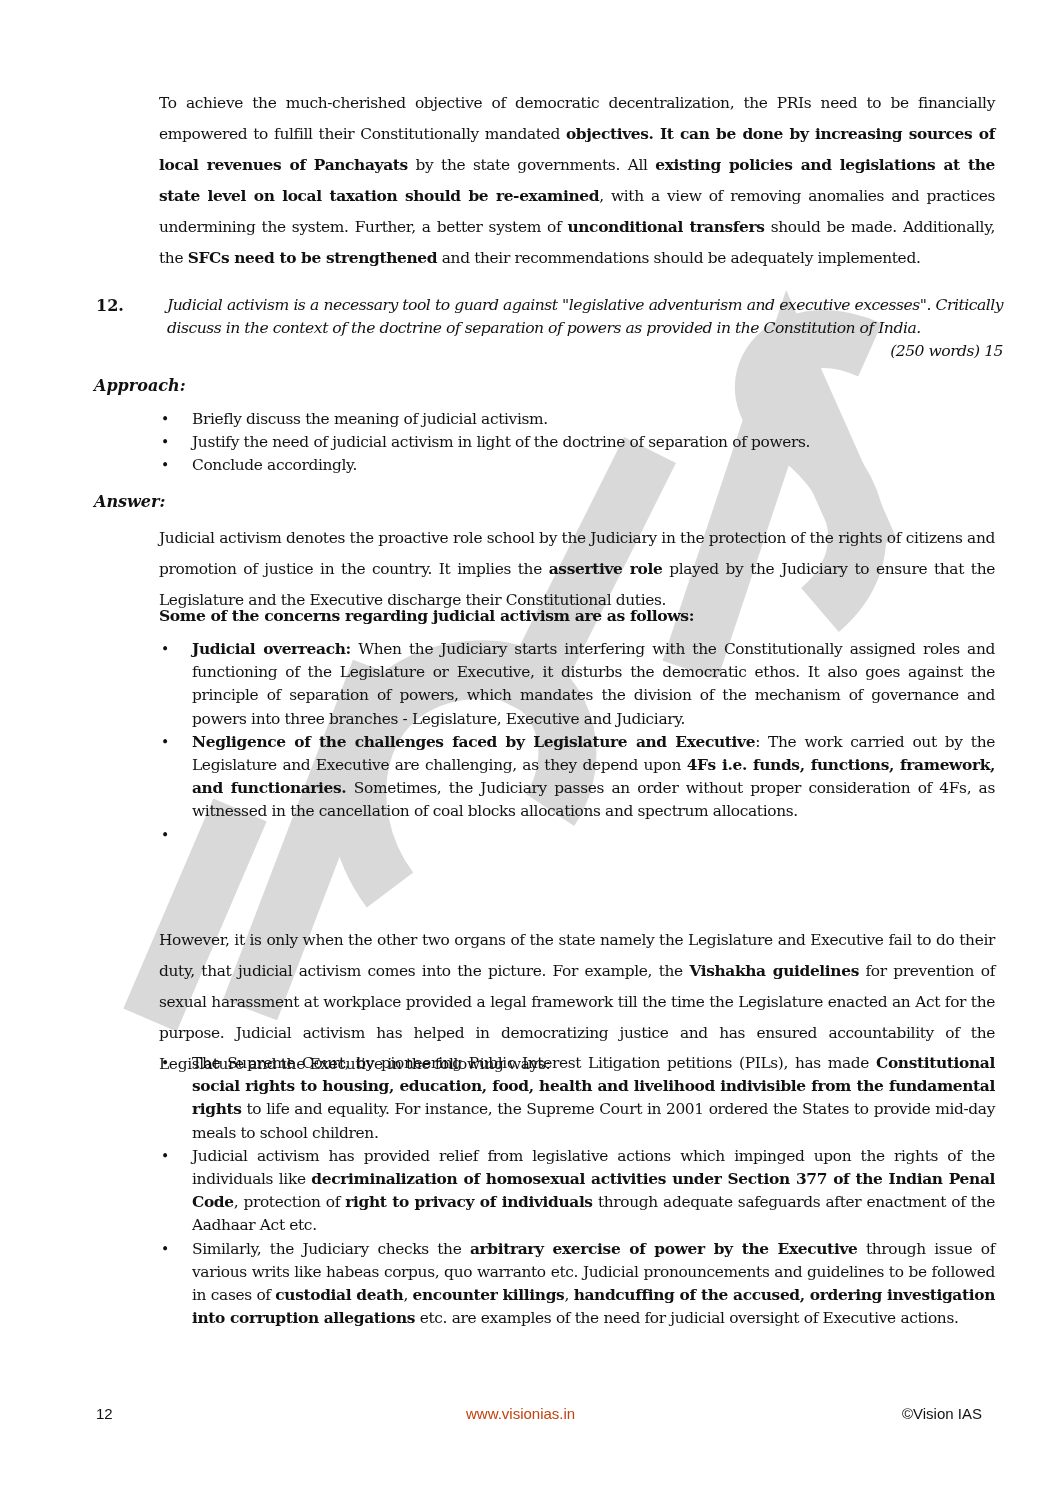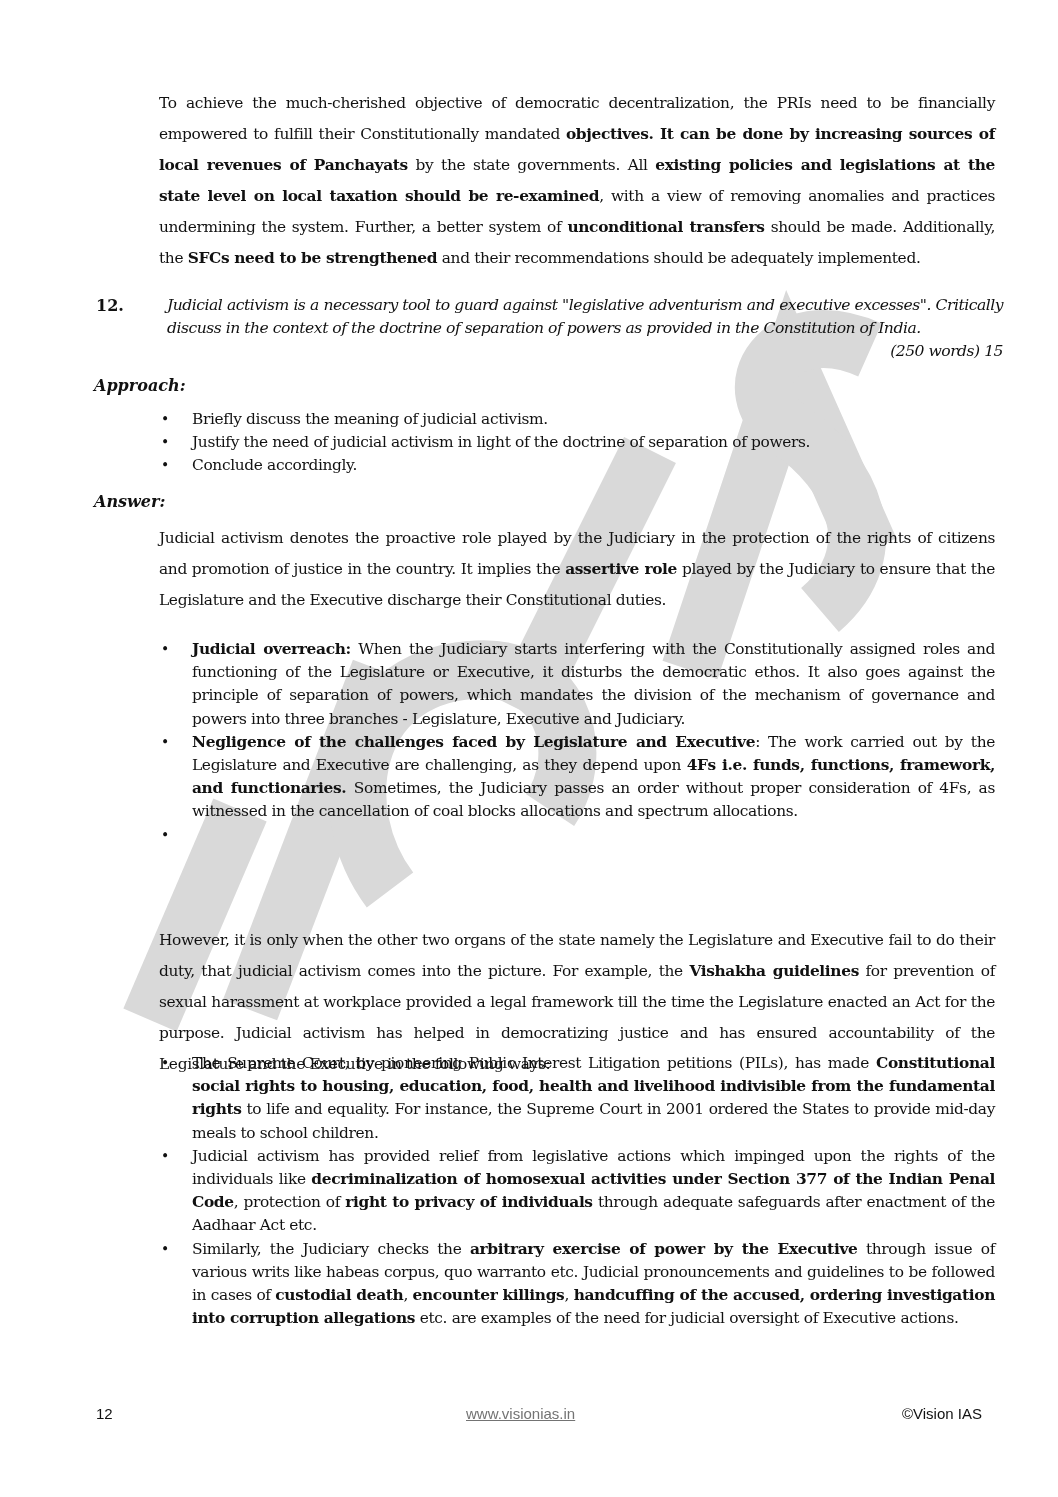--- a/index.html
+++ b/index.html
@@ -38,21 +38,21 @@
     position: relative; padding-left: 33px;
     font-size: 15.4px; line-height: 23.2px; text-align: justify; letter-spacing: -0.35px;
   }
   ul.blist li .bullet { position: absolute; left: 2px; top: 0; font-size: 14px; }
   .subhead {
     position: absolute; left: 159px; font-weight: bold; font-size: 15.6px; line-height: 23px; letter-spacing: -0.4px;
   }
   .footer {
     position: absolute; top: 1405px; font-family: "Liberation Sans", sans-serif; font-size: 15px;
   }
-  .footer-link { color: #737373; text-decoration: underline; }
+  .footer-link { color: #c2410c; }
 </style>
 </head>
 <body>
 
 <svg class="watermark" viewBox="0 0 900 900">
   <g fill="none" stroke="#d9d9d9" stroke-width="58" stroke-linecap="butt">
     <path d="M60 770 L150 560"></path>
     <path d="M160 760 L290 420"></path>
     <path d="M300 640 C 240 560, 260 430, 380 420 C 470 410, 500 500, 460 560"></path>
     <path d="M430 460 L560 200"></path>
@@ -73,22 +73,23 @@
 
   <div class="heading" style="top:374px;">Approach:</div>
   <ul class="blist" style="top:408px;">
     <li><span class="bullet">•</span><span>Briefly discuss the meaning of judicial activism.</span></li>
     <li><span class="bullet">•</span><span>Justify the need of judicial activism in light of the doctrine of separation of powers.</span></li>
     <li><span class="bullet">•</span><span>Conclude accordingly.</span></li>
   </ul>
 
   <div class="heading" style="top:490px;">Answer:</div>
 
-  <p class="para" style="top:523px; margin:0;"><span>Judicial activism denotes the proactive role played by the Judiciary in the protection of the rights of citizens and promotion of justice in the country. It implies the </span><b>assertive role</b><span> played by the Judiciary to ensure that the Legislature and the Executive discharge their Constitutional duties.</span></p>
+  <p class="para" style="top:523px; margin:0;"><span>Judicial activism denotes the proactive role school by the Judiciary in the protection of the rights of citizens and promotion of justice in the country. It implies the </span><b>assertive role</b><span> played by the Judiciary to ensure that the Legislature and the Executive discharge their Constitutional duties.</span></p>
 
+  <div class="subhead" style="top:604px;">Some of the concerns regarding judicial activism are as follows:</div>
 
   <ul class="blist" style="top:638px;">
     <li><span class="bullet">•</span><span><b>Judicial overreach:</b><span> When the Judiciary starts interfering with the Constitutionally assigned roles and functioning of the Legislature or Executive, it disturbs the democratic ethos. It also goes against the principle of separation of powers, which mandates the division of the mechanism of governance and powers into three branches - Legislature, Executive and Judiciary.</span></span></li>
     <li><span class="bullet">•</span><span><b>Negligence of the challenges faced by Legislature and Executive</b><span>: The work carried out by the Legislature and Executive are challenging, as they depend upon </span><b>4Fs i.e. funds, functions, framework, and functionaries.</b><span> Sometimes, the Judiciary passes an order without proper consideration of 4Fs, as witnessed in the cancellation of coal blocks allocations and spectrum allocations.</span></span></li>
     <li><span class="bullet">•</span></li>
   </ul>
 
   <p class="para" style="top:925px; margin:0;"><span>However, it is only when the other two organs of the state namely the Legislature and Executive fail to do their duty, that judicial activism comes into the picture. For example, the </span><b>Vishakha guidelines</b><span> for prevention of sexual harassment at workplace provided a legal framework till the time the Legislature enacted an Act for the purpose. Judicial activism has helped in democratizing justice and has ensured accountability of the Legislature and the Executive in the following ways:</span></p>
 
   <ul class="blist" style="top:1052px;">

